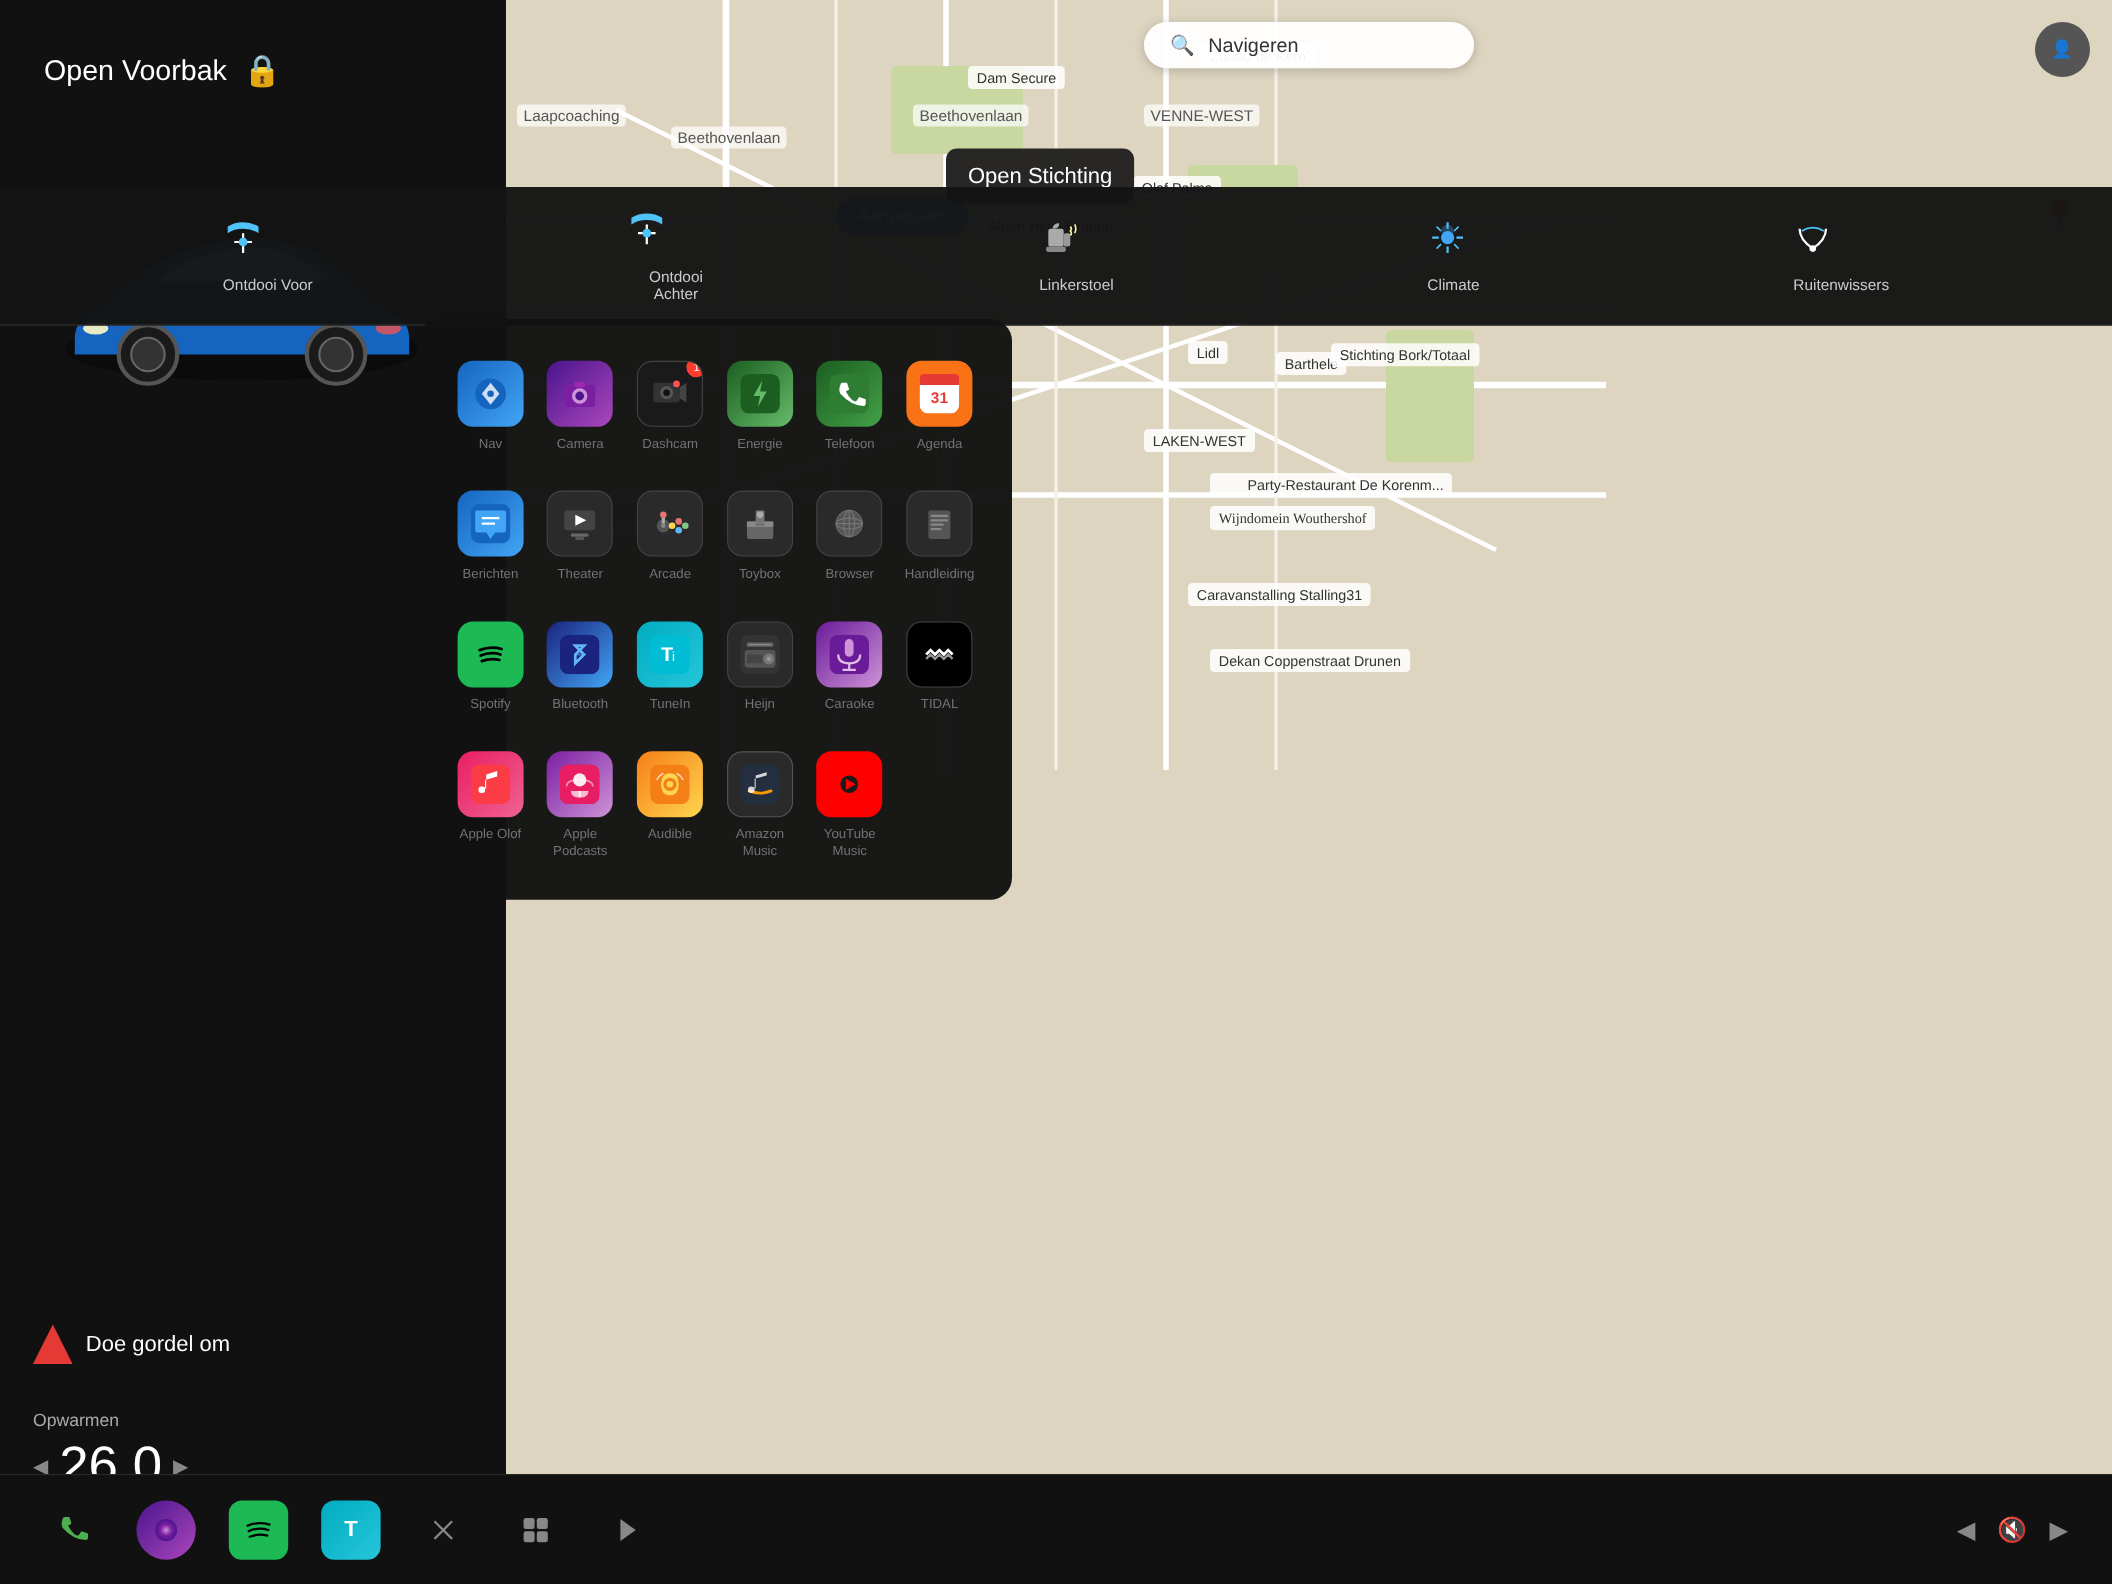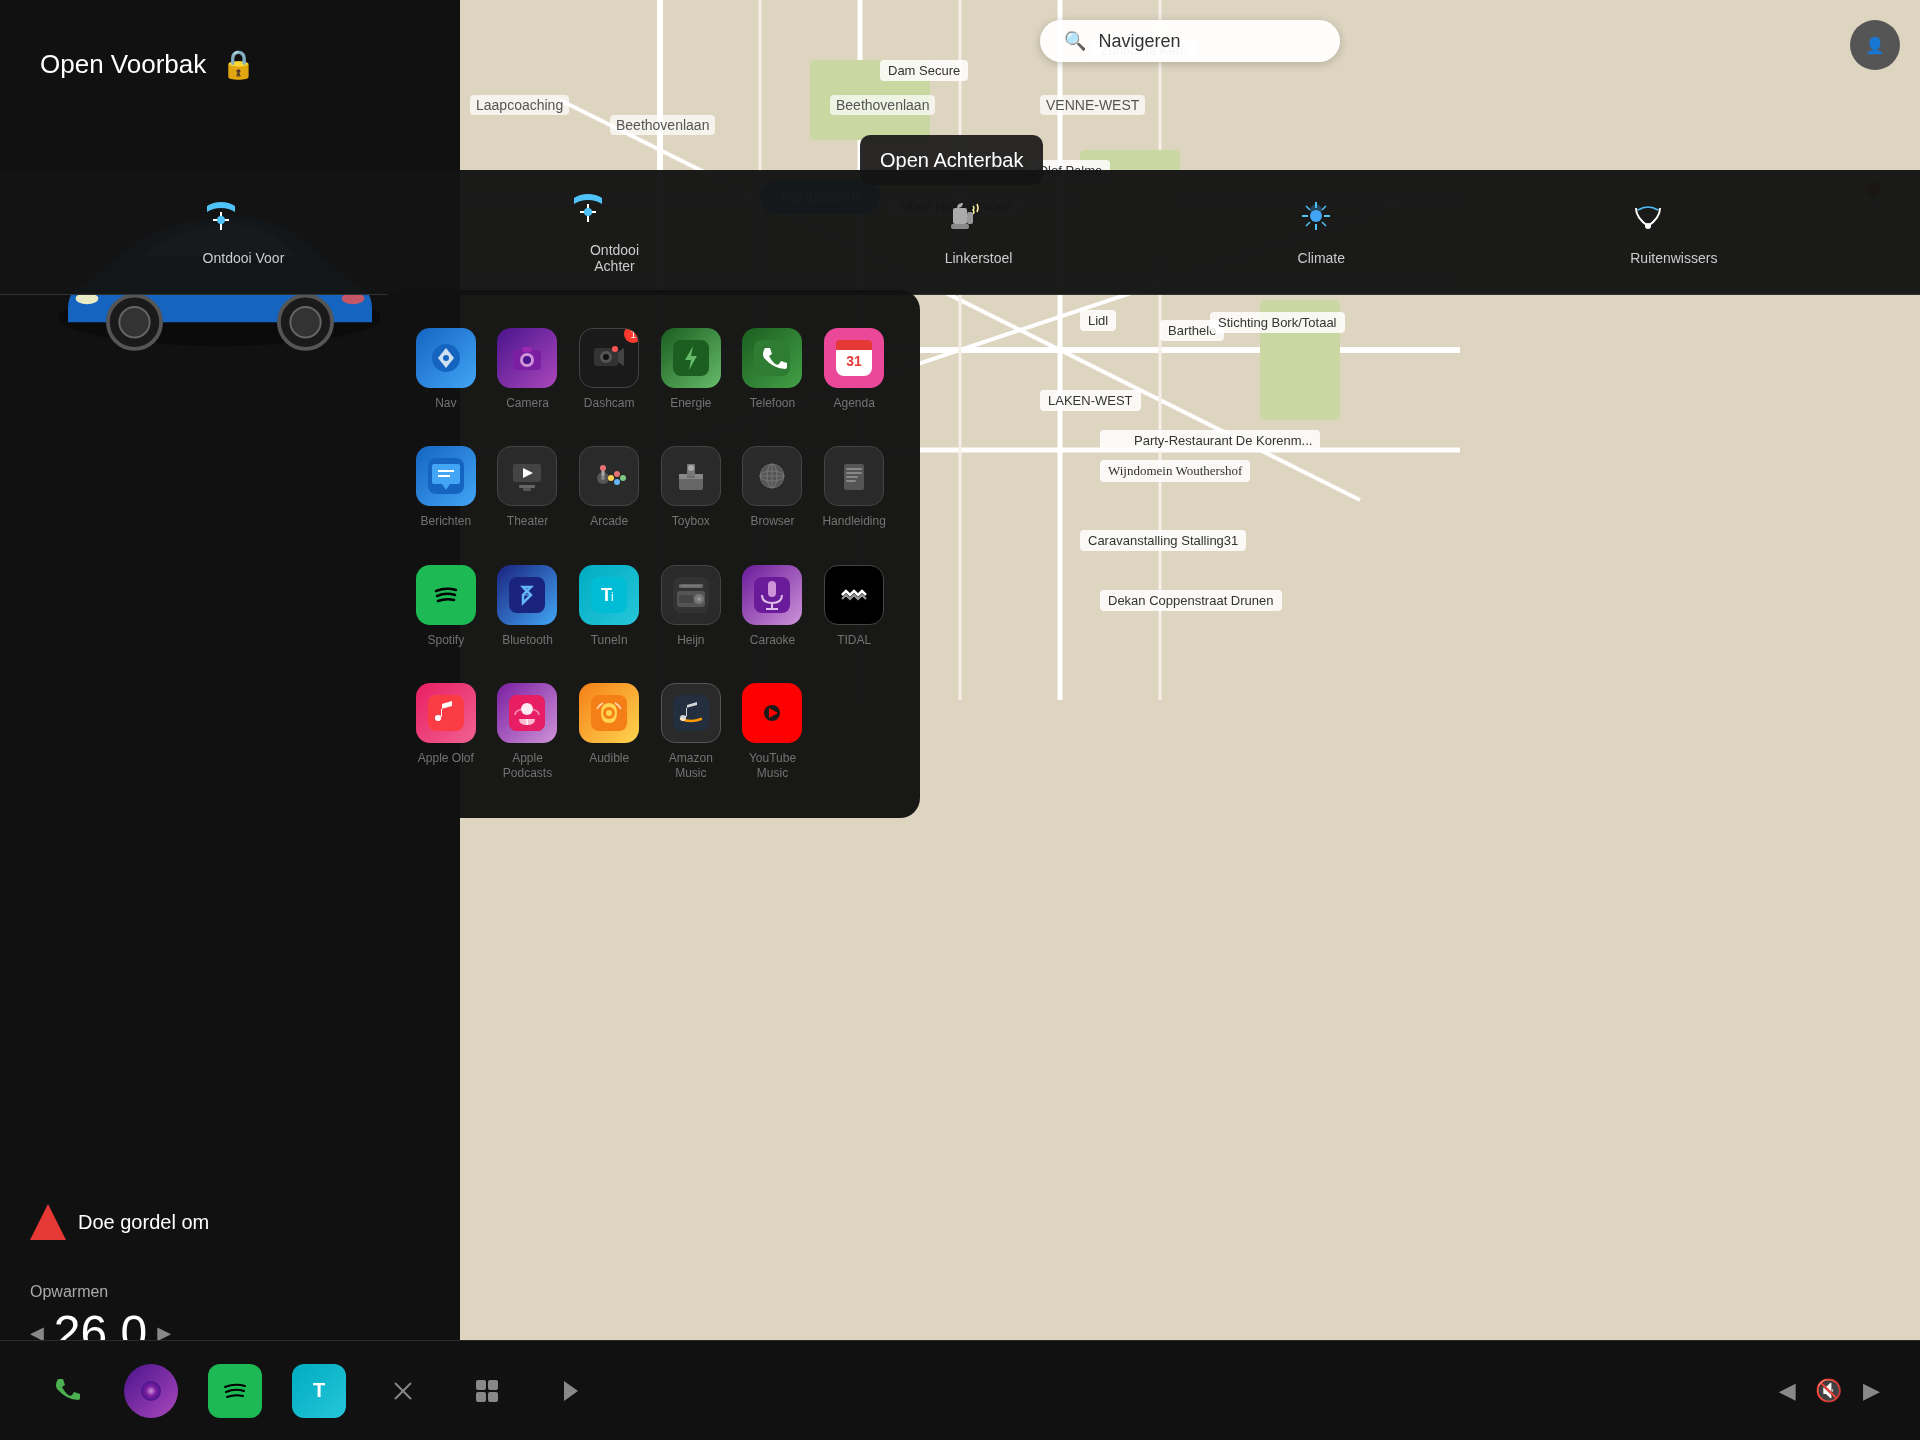--- a/index.html
+++ b/index.html
@@ -176,21 +176,21 @@
       max-width: 70px;
       line-height: 1.2;
     }
 
     
     .icon-nav { background: linear-gradient(135deg, #1565C0, #42A5F5); }
     .icon-camera { background: linear-gradient(135deg, #4A148C, #AB47BC); }
     .icon-dashcam { background: #1a1a1a; border: 1px solid #444; }
     .icon-energie { background: linear-gradient(135deg, #1B5E20, #66BB6A); }
     .icon-telefoon { background: linear-gradient(135deg, #1B5E20, #43A047); }
-    .icon-agenda { background: #ec4899; }
+    .icon-agenda { background: #f97316; }
     .icon-berichten { background: linear-gradient(135deg, #1565C0, #42A5F5); }
     .icon-theater { background: #2a2a2a; border: 1px solid #444; }
     .icon-arcade { background: #2a2a2a; border: 1px solid #444; }
     .icon-toybox { background: #2a2a2a; border: 1px solid #444; }
     .icon-browser { background: #2a2a2a; border: 1px solid #444; }
     .icon-handleiding { background: #2a2a2a; border: 1px solid #444; }
     .icon-spotify { background: #1DB954; }
     .icon-bluetooth { background: linear-gradient(135deg, #1a237e, #42A5F5); }
     .icon-tunein { background: linear-gradient(135deg, #00ACC1, #26C6DA); }
     .icon-radio { background: #2a2a2a; border: 1px solid #444; }
@@ -414,21 +414,21 @@
 
   <div class="nav-bar">
     <span class="nav-search-icon">🔍</span>
     <span class="nav-text">Navigeren</span>
   </div>
 
   <button class="customize-btn">Aanpassen</button>
 
   <div class="achterbak-section">
     <div class="achterbak-text">Open
-Achterbak</div>
+Stichting</div>
   </div>
 
   <div style="position:absolute; top:20px; right:20px; width:50px; height:50px; background:#555; border-radius:50%; display:flex; align-items:center; justify-content:center; color:white; font-size:16px; cursor:pointer;">👤</div>
 
   <div style="position:absolute; top:180px; right:30px; color:#1565C0; font-size:28px;">📍</div>
 </div>
 
 <div class="quick-controls">
   <div class="control-item">
     <div style="font-size:34px; color:#fff;">

